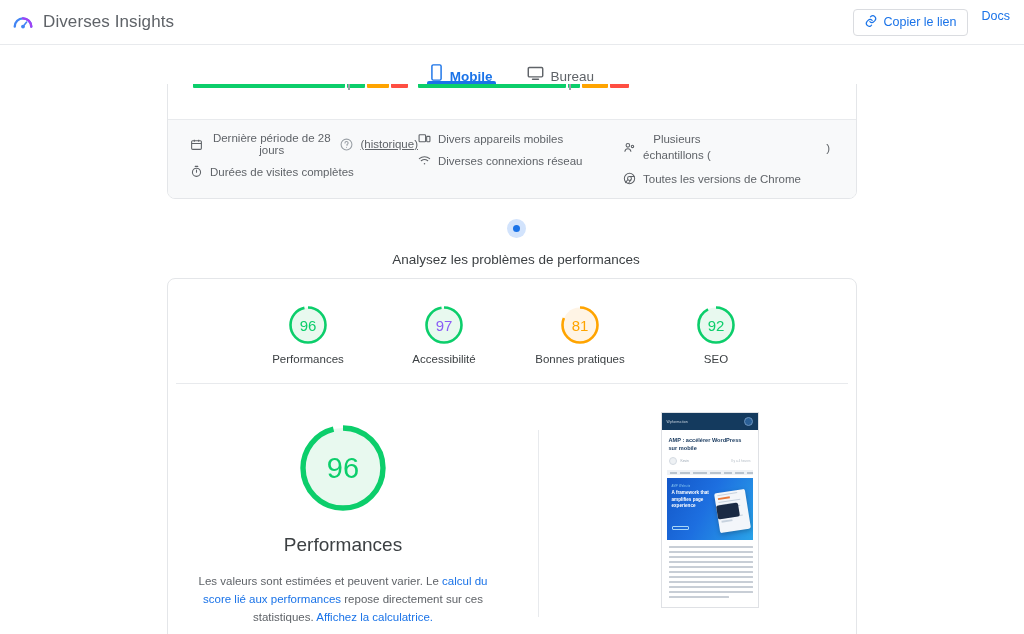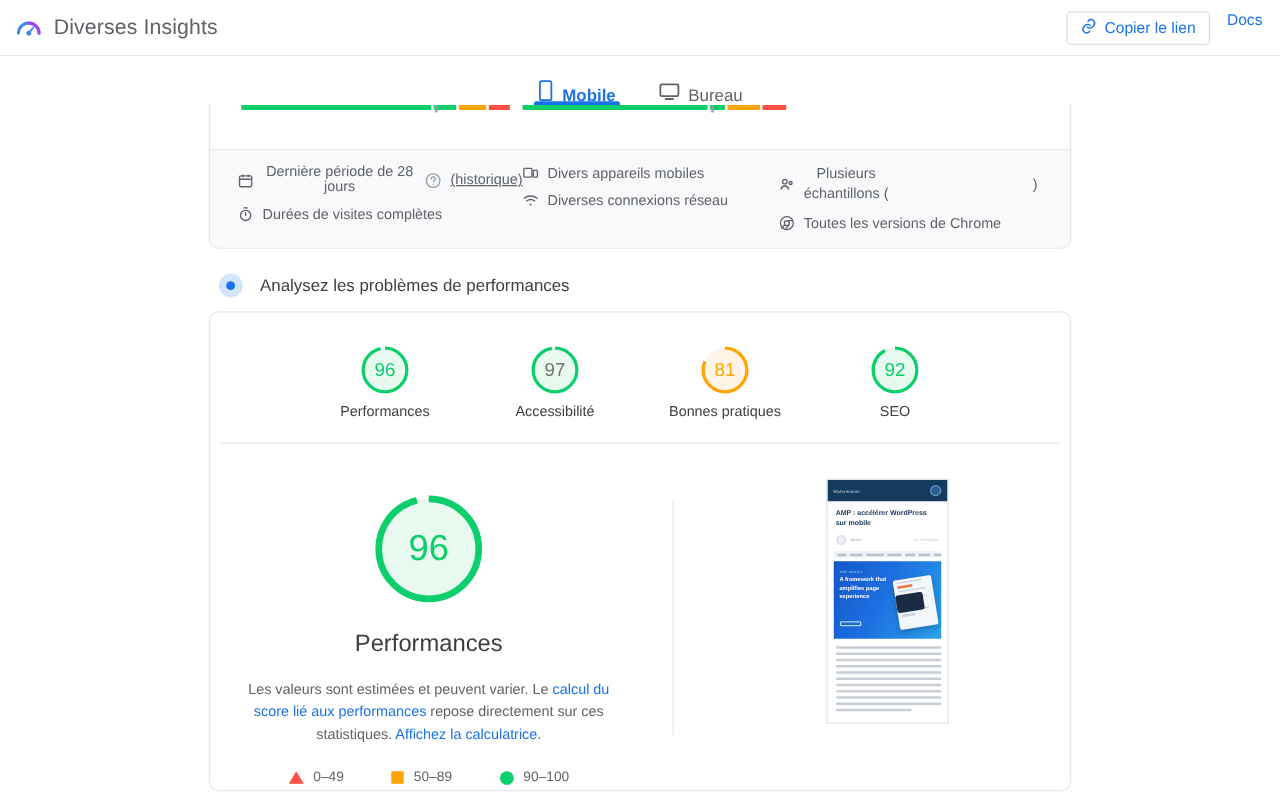--- a/index.html
+++ b/index.html
@@ -83,20 +83,21 @@
   .meta-icon { width: 13px; height: 13px; flex: none; display: block; color: #5f6368; }
   .meta-link { color: #5f6368; text-decoration: underline; cursor: pointer; }
   .meta-2line { display: flex; align-items: center; gap: 7px; font-size: 11.5px; color: #5f6368; }
   .meta-2line .txt { line-height: 1.35; }
   .meta-2line .lnk { line-height: 1.35; text-decoration: underline; cursor: pointer; display: block; }
 
   
   .section-head {
     display: flex; align-items: center; gap: 14px;
     margin: 20px 0 11px 8px;
+    flex-direction: column;
   }
   .lab-badge {
     width: 19px; height: 19px; border-radius: 50%;
     background: #d2e3fc; display: flex; align-items: center; justify-content: center;
   }
   .lab-badge span { display:block; width: 7px; height: 7px; border-radius: 50%; background: #1a73e8; }
   .section-title { font-size: 13.5px; color: #3c4043; }
 
   
   .lh-card {
@@ -349,21 +350,21 @@
             <span class="val" style="color:#0cce6b">96</span>
           </span>
           <span class="cap">Performances</span>
         </div>
         <div class="gauge-sm">
           <span class="ring">
             <svg viewBox="0 0 40 40" width="40" height="40">
               <circle cx="20" cy="20" r="17.5" fill="#e8f9ef"></circle>
               <circle cx="20" cy="20" r="17.5" fill="none" stroke="#0cce6b" stroke-width="2.6" stroke-dasharray="106.7 110" transform="rotate(-90 20 20)"></circle>
             </svg>
-            <span class="val" style="color:#737373">97</span>
+            <span class="val" style="color:#8b5cf6">97</span>
           </span>
           <span class="cap">Accessibilité</span>
         </div>
         <div class="gauge-sm">
           <span class="ring">
             <svg viewBox="0 0 40 40" width="40" height="40">
               <circle cx="20" cy="20" r="17.5" fill="#fff4e5"></circle>
               <circle cx="20" cy="20" r="17.5" fill="none" stroke="#ffa400" stroke-width="2.6" stroke-dasharray="89 110" transform="rotate(-90 20 20)"></circle>
             </svg>
             <span class="val" style="color:#ffa400">81</span>

